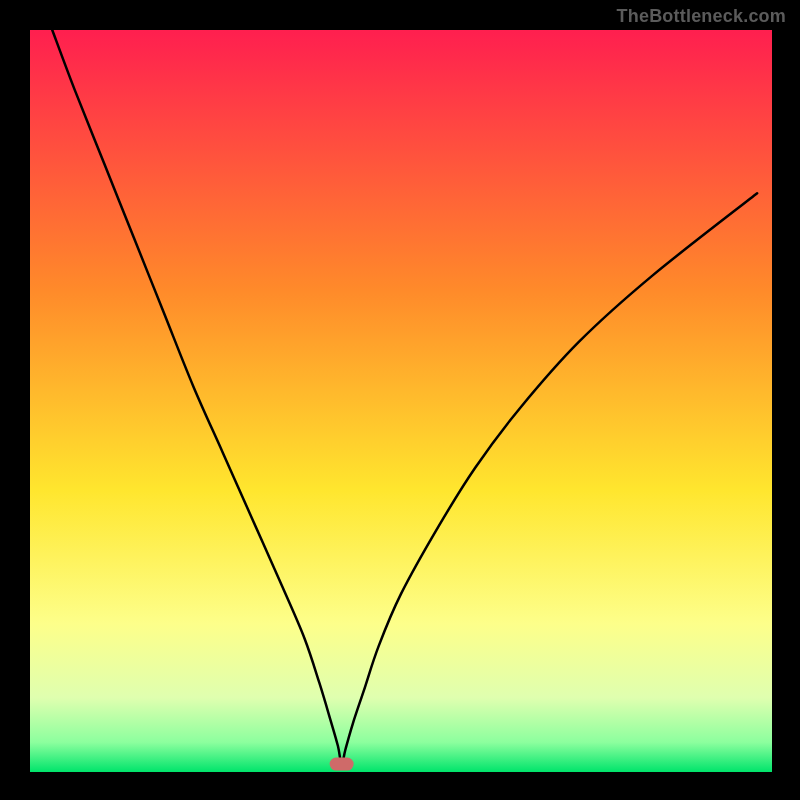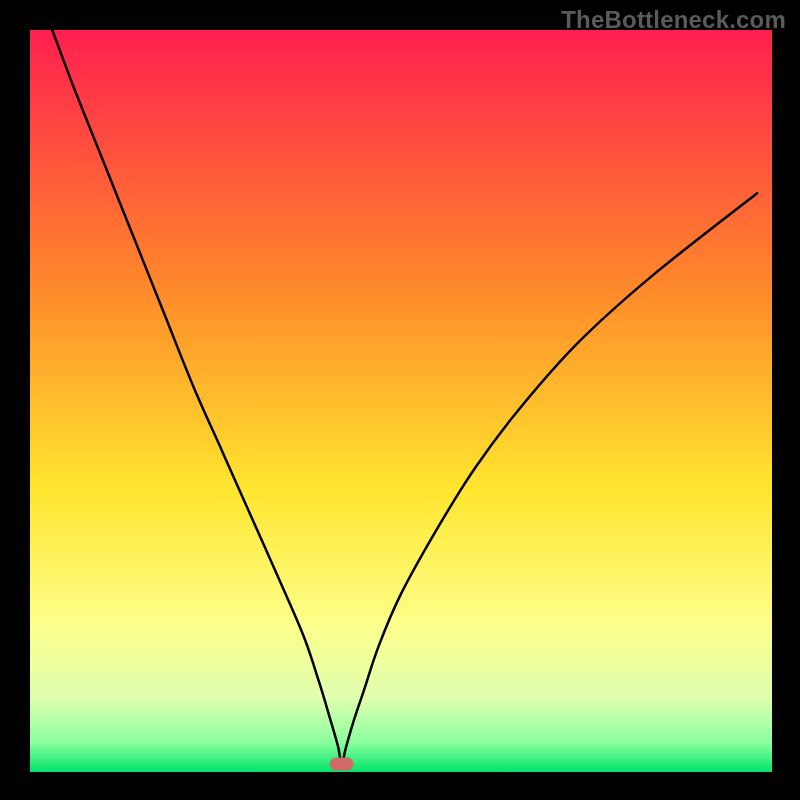--- a/index.html
+++ b/index.html
@@ -15,21 +15,21 @@
     position: relative;
     width: 800px;
     height: 800px;
     background: #000;
   }
   .watermark {
     position: absolute;
     top: 6px;
     right: 14px;
     color: #5b5b5b;
-    font-size: 24px;
+    font-size: 18px;
     font-weight: 600;
     font-family: Arial, Helvetica, sans-serif;
     letter-spacing: 0.2px;
     z-index: 6;
     margin-left: 35px;
   }
   svg.chart {
     position: absolute;
     left: 0;
     top: 0;

